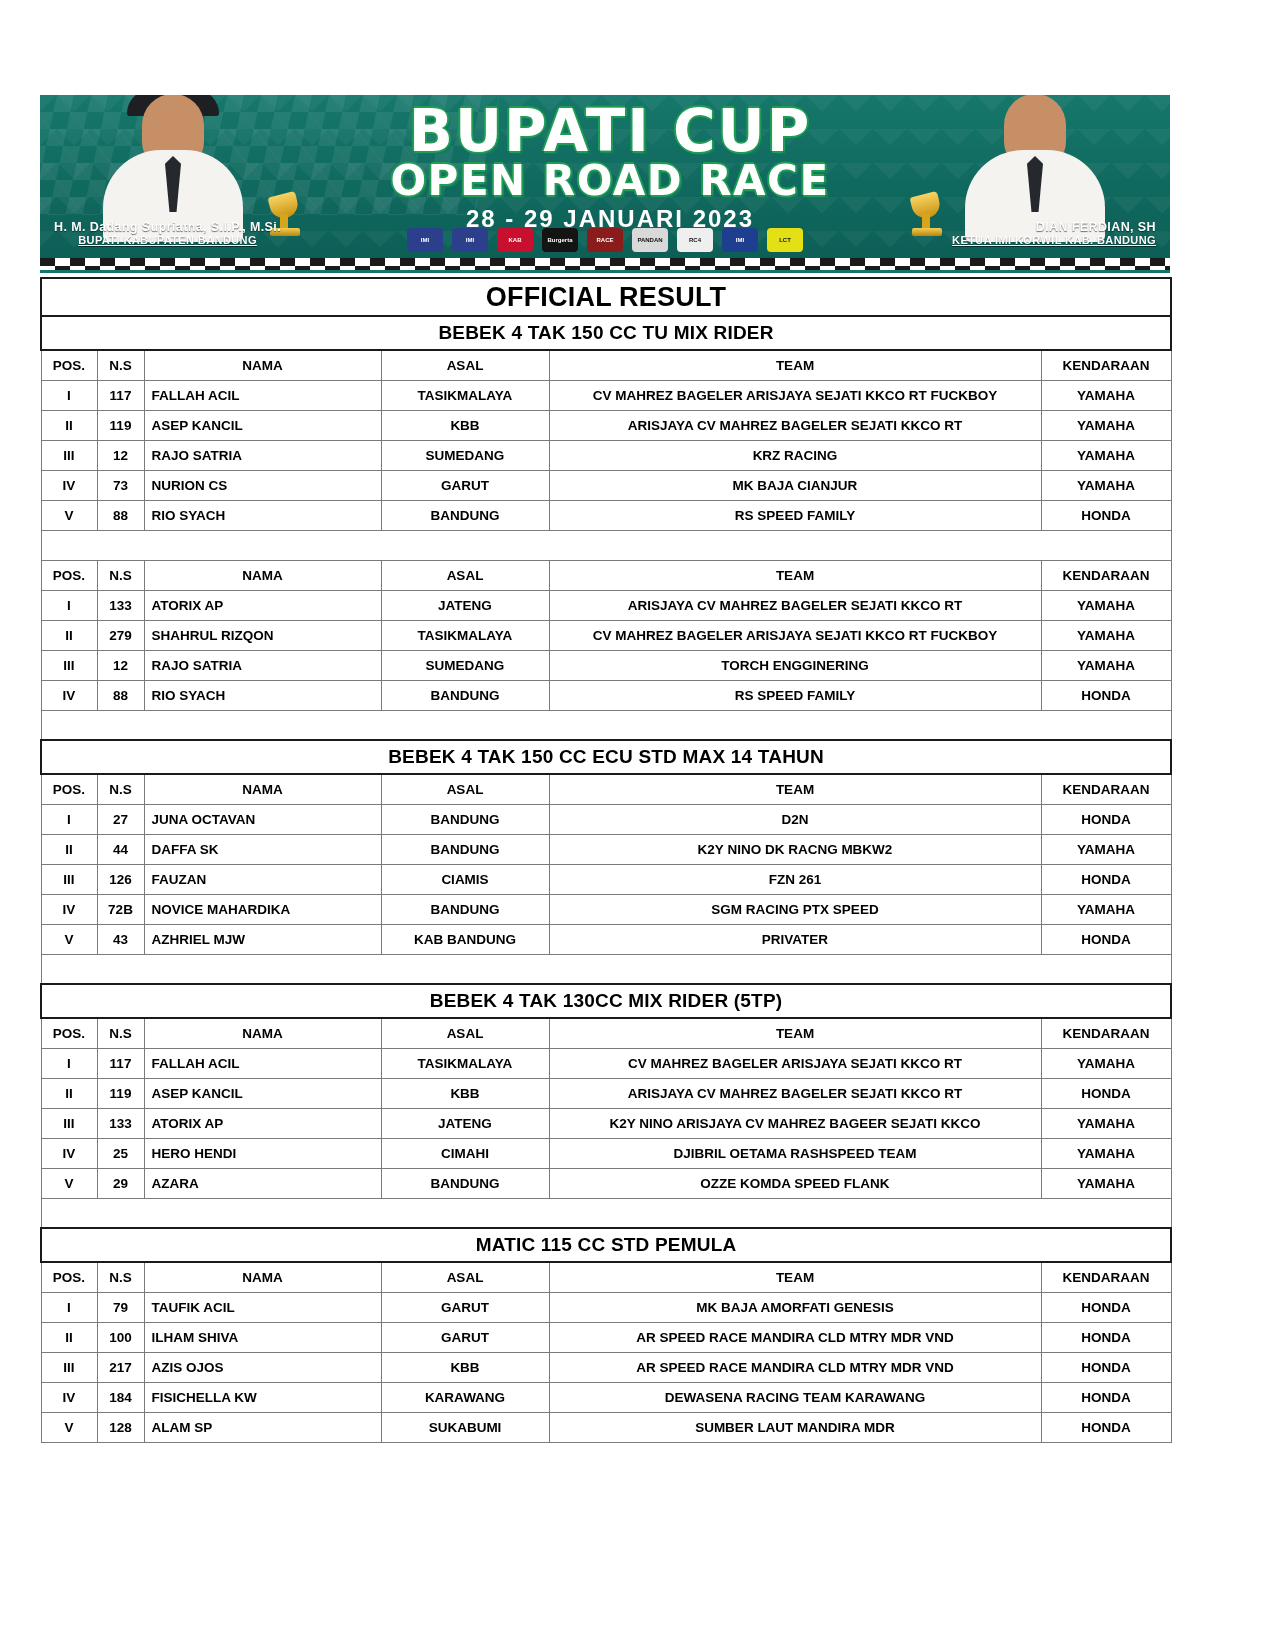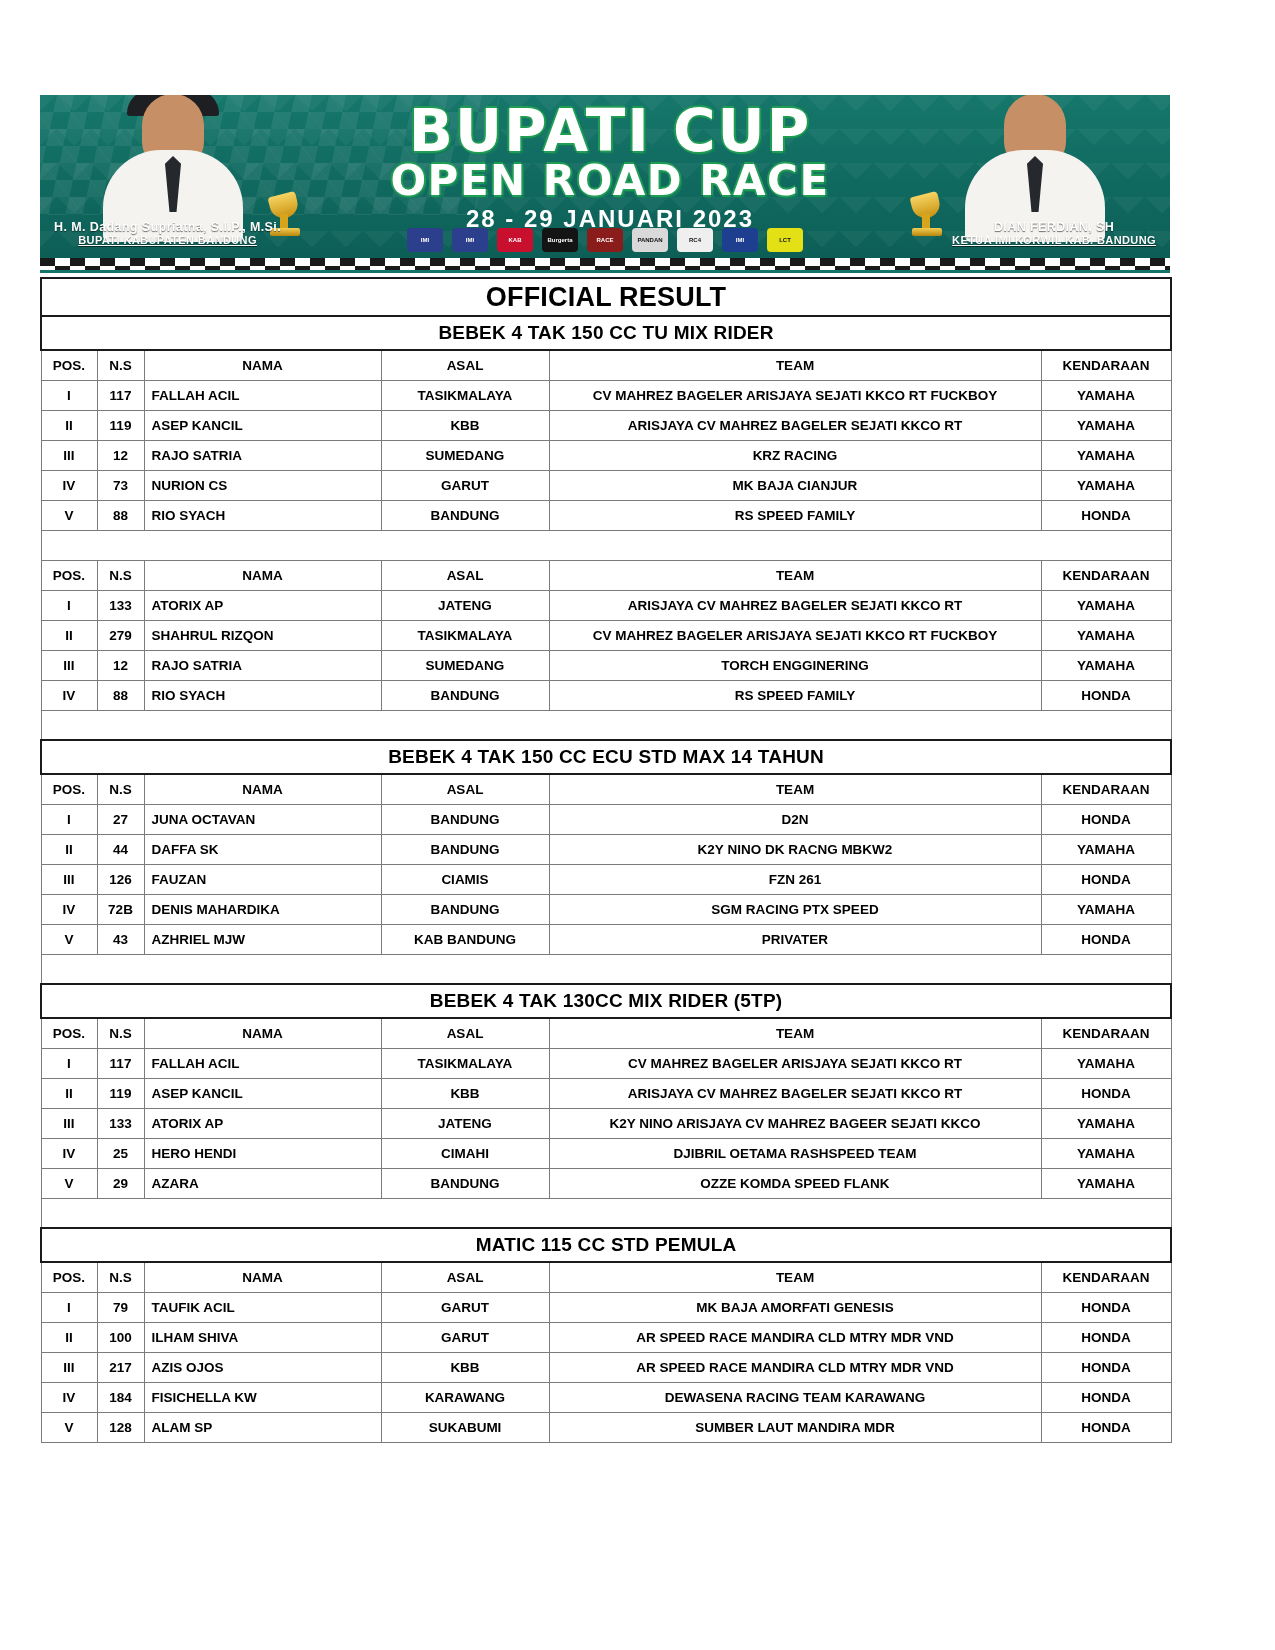--- a/index.html
+++ b/index.html
@@ -124,21 +124,21 @@
     font-weight: bold;
     text-align: center;
     line-height: 1.12;
     letter-spacing: 0.4px;
     text-shadow: 0 1px 1px rgba(0,0,0,0.55);
     white-space: nowrap;
   }
   .caption .c1 { font-size: 12.5px; display: block; }
   .caption .c2 { font-size: 11px; display: block; text-decoration: underline; }
   .caption.left { left: 14px; }
-  .caption.right { right: 14px; }
+  .caption.right { right: 14px; text-align: right; }
 
   
   .title-block {
     position: absolute;
     left: 250px;
     top: 8px;
     width: 640px;
     text-align: center;
   }
   .t-main {
@@ -524,21 +524,21 @@
             <td>III</td>
             <td>126</td>
             <td class="nama-cell">FAUZAN</td>
             <td>CIAMIS</td>
             <td>FZN 261</td>
             <td>HONDA</td>
           </tr>
           <tr>
             <td>IV</td>
             <td>72B</td>
-            <td class="nama-cell">DENIS MAHARDIKA</td>
+            <td class="nama-cell">NOVICE MAHARDIKA</td>
             <td>BANDUNG</td>
             <td>SGM RACING PTX SPEED</td>
             <td>YAMAHA</td>
           </tr>
           <tr>
             <td>V</td>
             <td>43</td>
             <td class="nama-cell">AZHRIEL MJW</td>
             <td>KAB BANDUNG</td>
             <td>PRIVATER</td>

